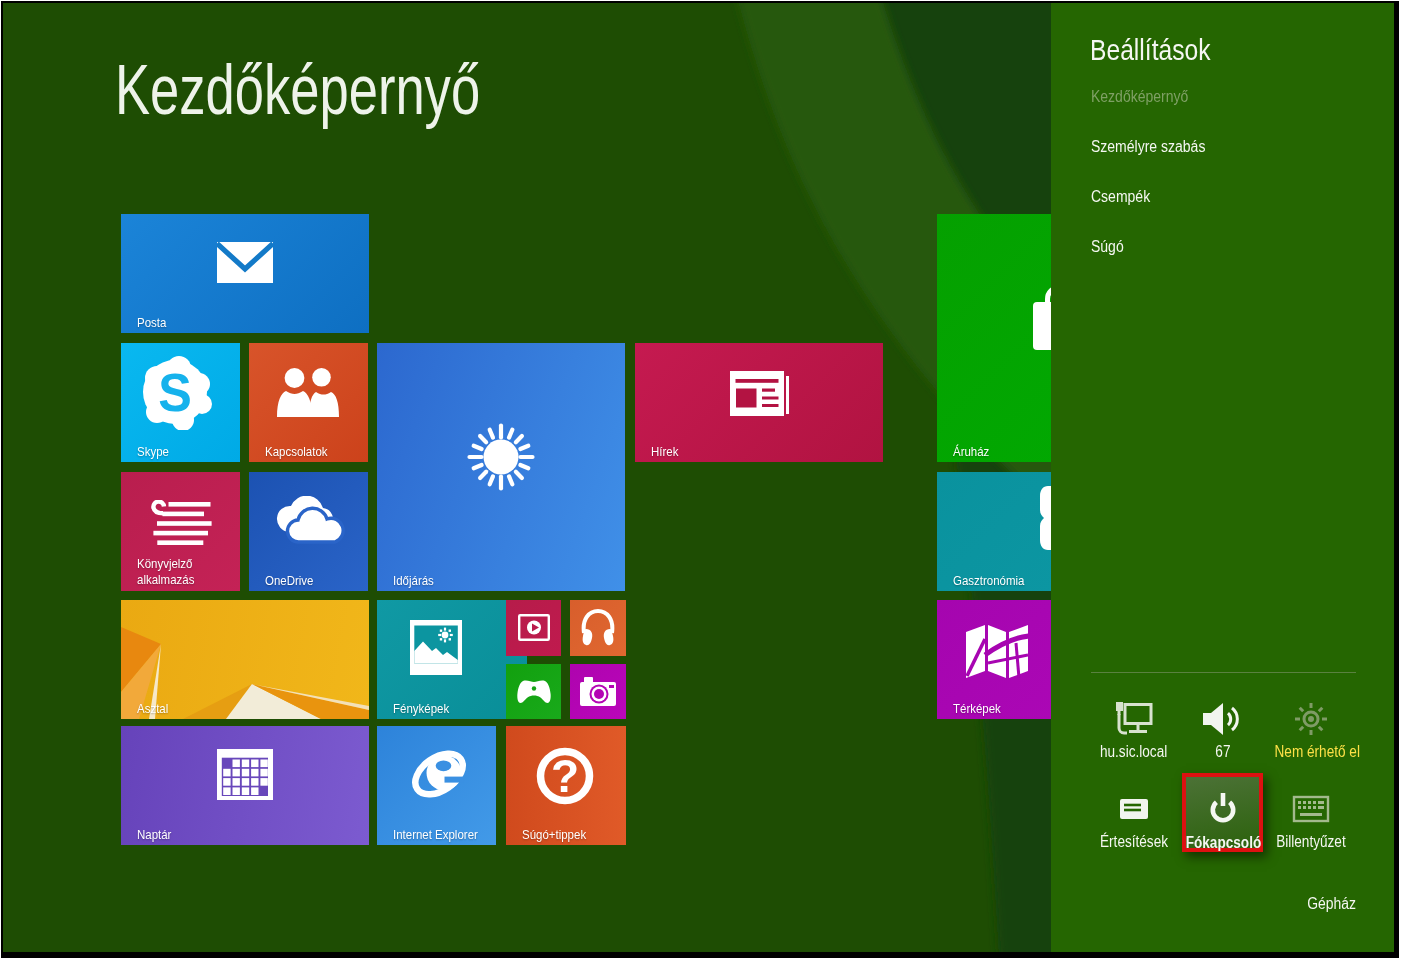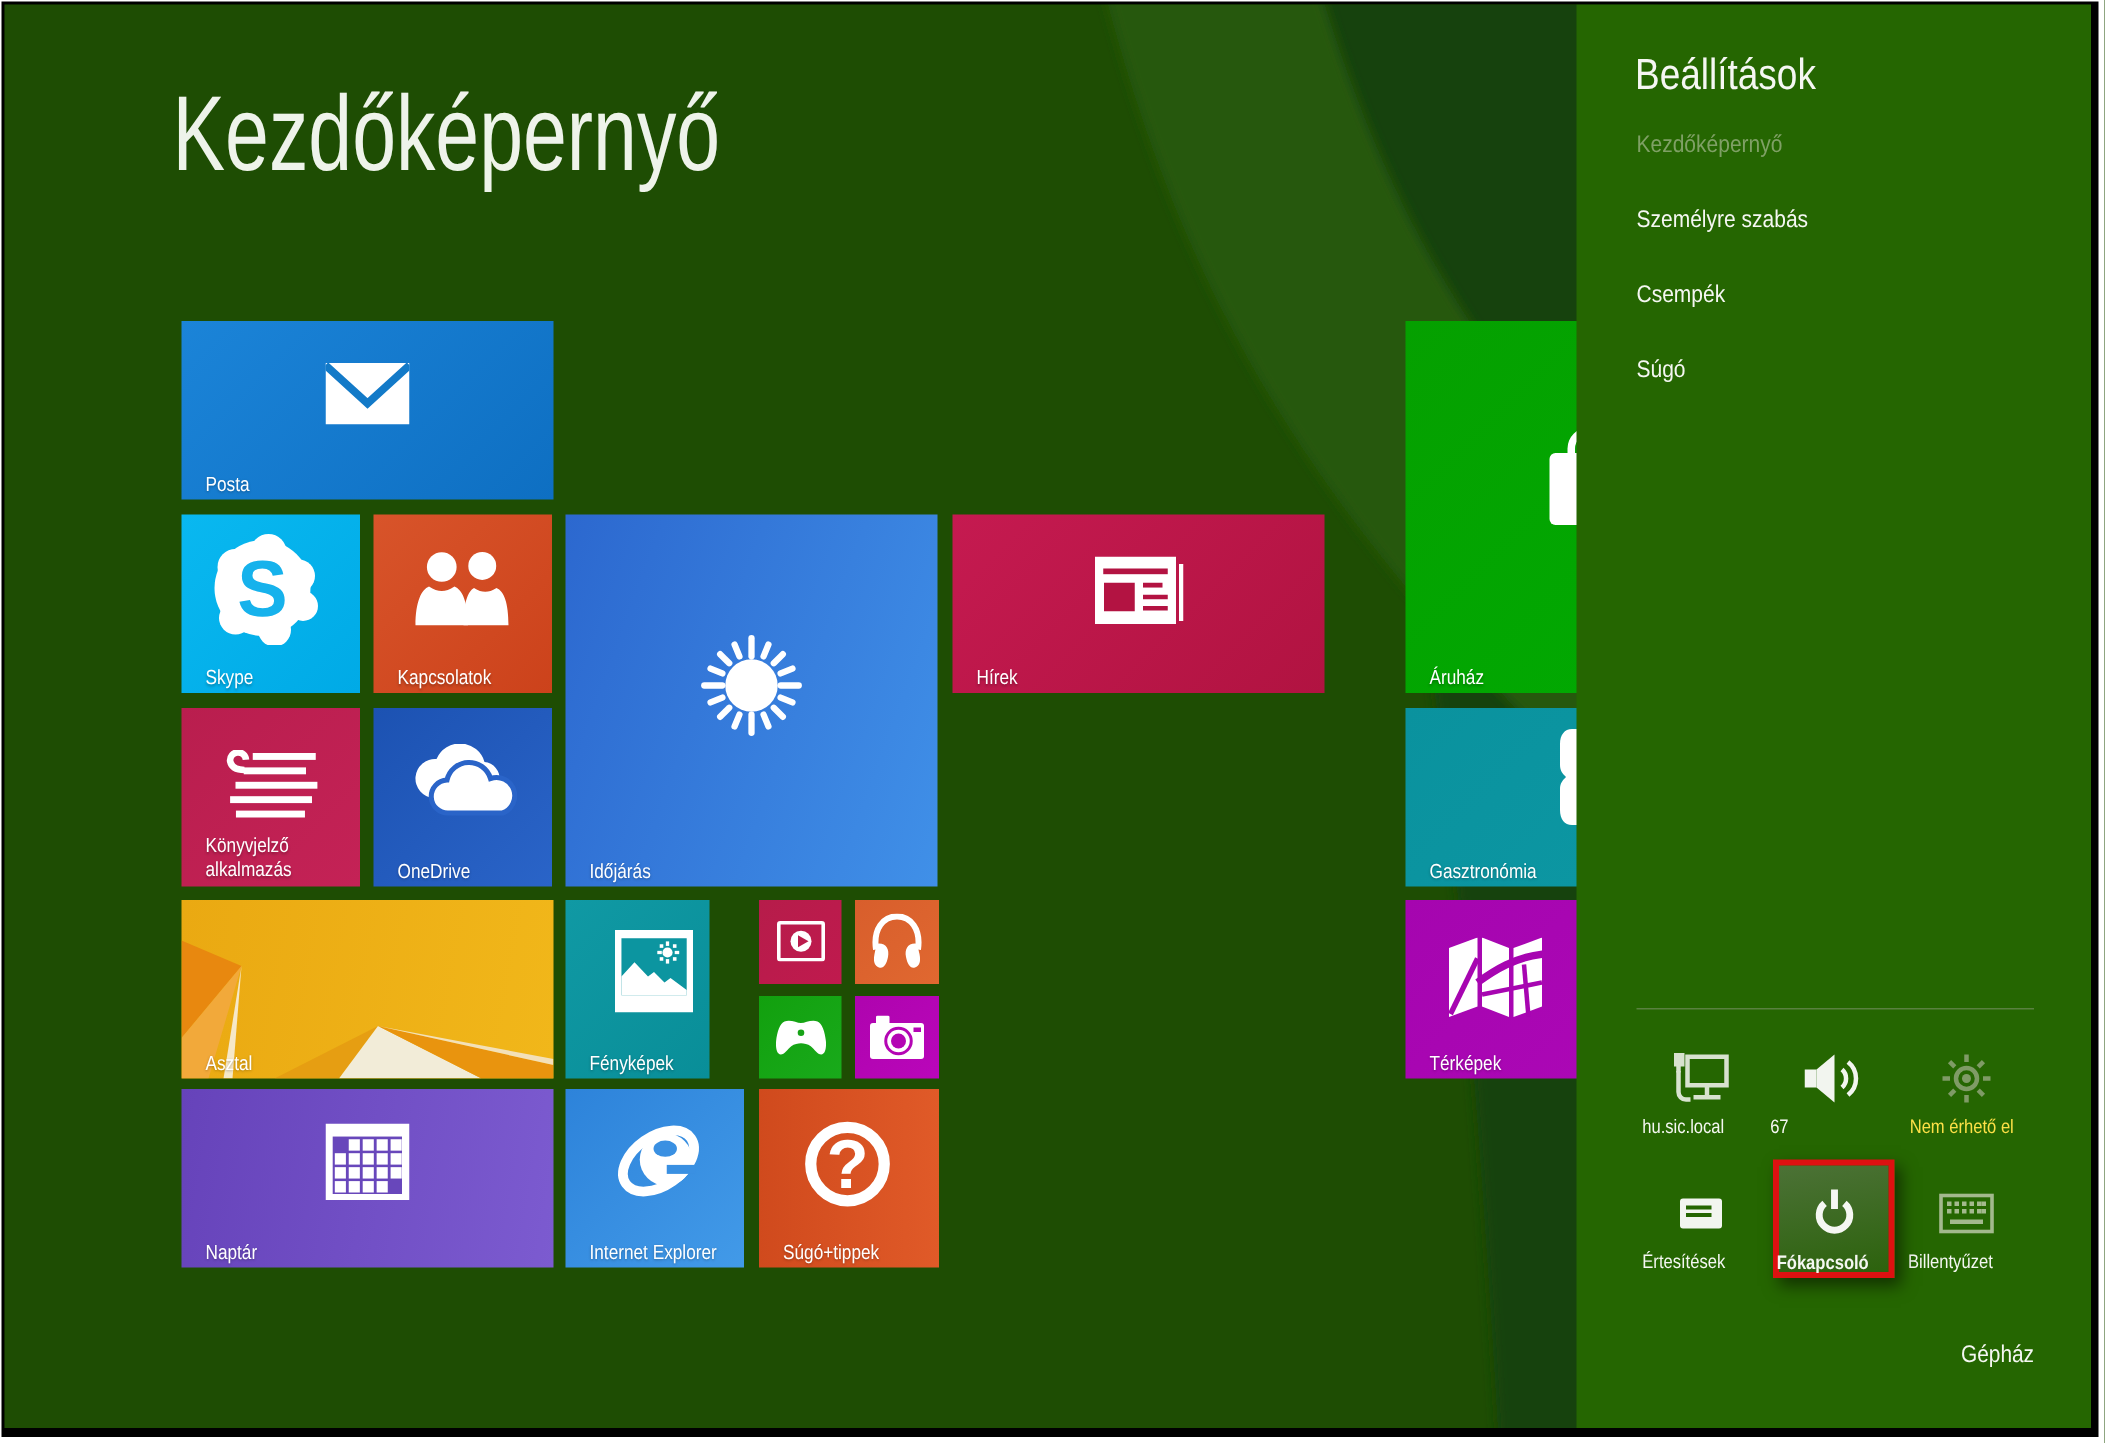--- a/index.html
+++ b/index.html
@@ -14,21 +14,21 @@
   .tile .lbl{position:absolute;left:16px;bottom:3px;color:#fff;font-size:13.5px;line-height:15px;text-shadow:0 1px 2px rgba(0,0,0,0.3);
          transform:scaleX(.85);transform-origin:0 100%;white-space:nowrap;}
   .tile svg{position:absolute;}
   .panel{position:absolute;left:1048px;top:0;width:343px;height:949px;background:#256601;}
   .panel .ptitle{position:absolute;left:39px;top:31px;font-size:29px;color:#f5f7f2;
          transform:scaleX(.85);transform-origin:0 0;white-space:nowrap;}
   .pitem{position:absolute;left:40px;font-size:16px;color:#f5f7f2;
          transform:scaleX(.875);transform-origin:0 0;white-space:nowrap;}
   .dim{color:#7fa065;}
   .sep{position:absolute;left:40px;top:669px;width:265px;height:1px;background:#5a8140;}
-  .qa{position:absolute;width:88px;text-align:left;color:#f5f7f2;font-size:13px;}
+  .qa{position:absolute;width:88px;text-align:center;color:#f5f7f2;font-size:16px;}
   .qa .ic{display:block;margin:0 auto 6px auto;}
   .qa span{white-space:nowrap;display:inline-block;transform:scaleX(.85);transform-origin:50% 50%;}
   .gephaz{position:absolute;right:38px;top:892px;font-size:16px;color:#f5f7f2;
          transform:scaleX(.87);transform-origin:100% 0;white-space:nowrap;}
 </style>
 </head>
 <body>
 <div class="frame"></div>
 <div class="screen">
   <svg class="bgsvg" width="1391" height="949" viewBox="0 0 1391 949">
@@ -145,21 +145,21 @@
       <polygon points="0,27 40,44 0,92" fill="#e8880f"></polygon>
       <polygon points="0,92 40,44 18,119 0,119" fill="#f2a93a"></polygon>
       <polygon points="40,44 34,119 28,119" fill="#f6e8c8"></polygon>
       <polygon points="131,84 62,119 105,119" fill="#e69e12"></polygon>
       <polygon points="131,84 105,119 200,119" fill="#f2ecd8"></polygon>
       <polygon points="131,84 248,110 248,119 200,119" fill="#e9940e"></polygon>
       <polygon points="131,84 248,106 248,110" fill="#f3e0b8"></polygon>
     </svg>
     <div class="lbl">Asztal</div>
   </div>
-  <div class="tile" style="left:374.3px;top:597px;width:96px;height:119px;background:linear-gradient(135deg,#1099a4,#098e98);">
+  <div class="tile" style="left:374.3px;top:597px;width:126px;height:119px;background:linear-gradient(135deg,#1099a4,#098e98);padding-left:24px;">
     <svg style="left:33px;top:20px;" width="52" height="55" viewBox="0 0 52 55">
       <rect width="52" height="55" fill="#fff"></rect>
       <rect x="4.3" y="5.5" width="43.5" height="38" fill="#0c95a0"></rect>
       <g fill="#fff">
         <polygon points="4.3,43.5 4.3,31 13,21.5 22,31 26,28 33,35 37,32 47.8,40 47.8,43.5"></polygon>
         <circle cx="35" cy="15" r="3.4"></circle>
         <rect x="33.9" y="7.6" width="2.2" height="3"></rect>
         <rect x="33.9" y="19.4" width="2.2" height="3"></rect>
         <rect x="28.2" y="13.9" width="3" height="2.2"></rect>
         <rect x="39.8" y="13.9" width="3" height="2.2"></rect>

